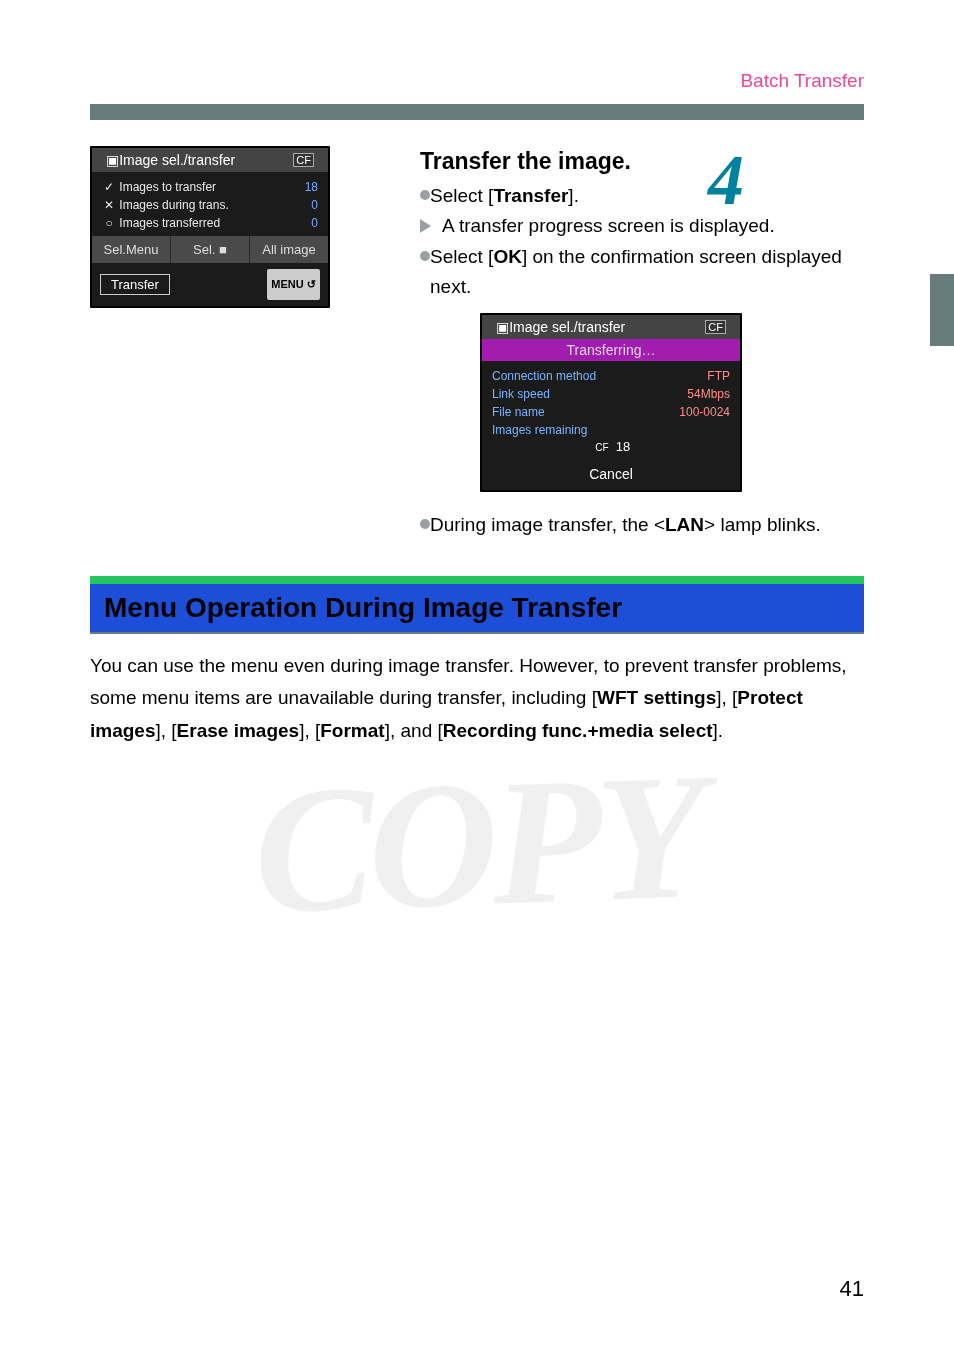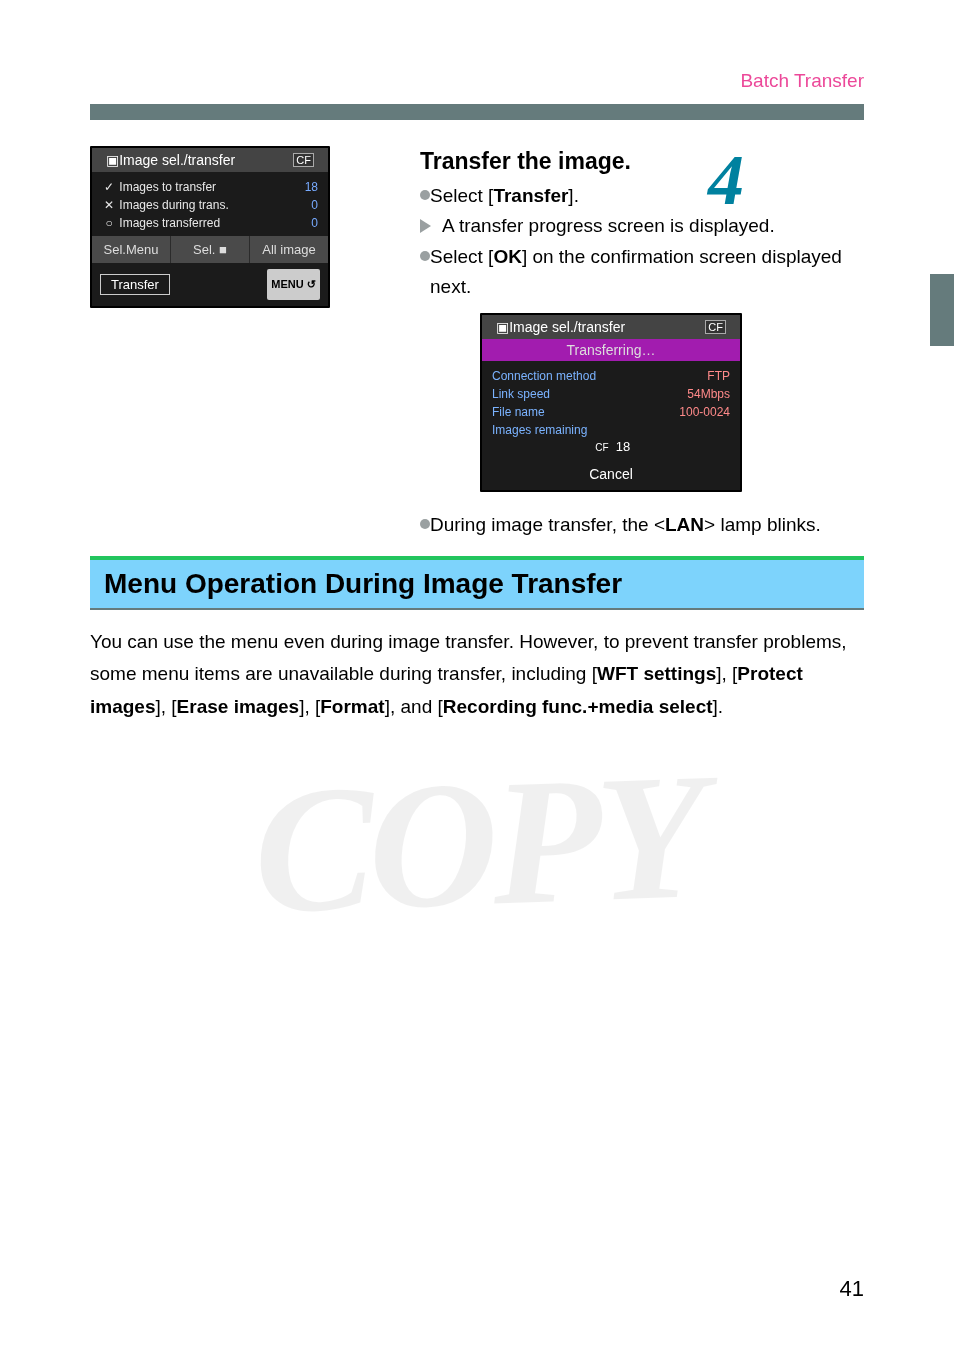--- a/index.html
+++ b/index.html
@@ -44,24 +44,24 @@
   }
   .step-heading{font-weight:bold;font-size:23px;margin-left:62px;margin-bottom:6px;}
   .bullets{margin-left:62px;font-size:19px;line-height:1.6;}
   .bullets .row{display:flex;align-items:flex-start;}
   .dot{width:10px;height:10px;background:#9aa0a1;border-radius:50%;margin-top:9px;flex:0 0 10px;}
   .tri{width:0;height:0;border-left:11px solid #9aa0a1;border-top:7px solid transparent;border-bottom:7px solid transparent;margin-top:8px;flex:0 0 11px;}
 
   .progress-screen{width:262px;margin:10px auto 18px auto;}
 
   .section-title{
-    margin-top:16px;
-    border-top:4px solid #22c55e;
+    margin-top:36px;
+    border-top:8px solid #22c55e;
     border-bottom:2px solid #657b7c;
-    background:#7dd3fc;
+    background:#1d4ed8;
     padding:8px 14px;
     font-size:28px;
     font-weight:bold;
   }
   .para{font-size:19px;line-height:1.7;margin-top:16px;}
 
   .watermark{
     position:absolute;
     left:50%;top:740px;
     transform:translateX(-50%) rotate(-2deg);

